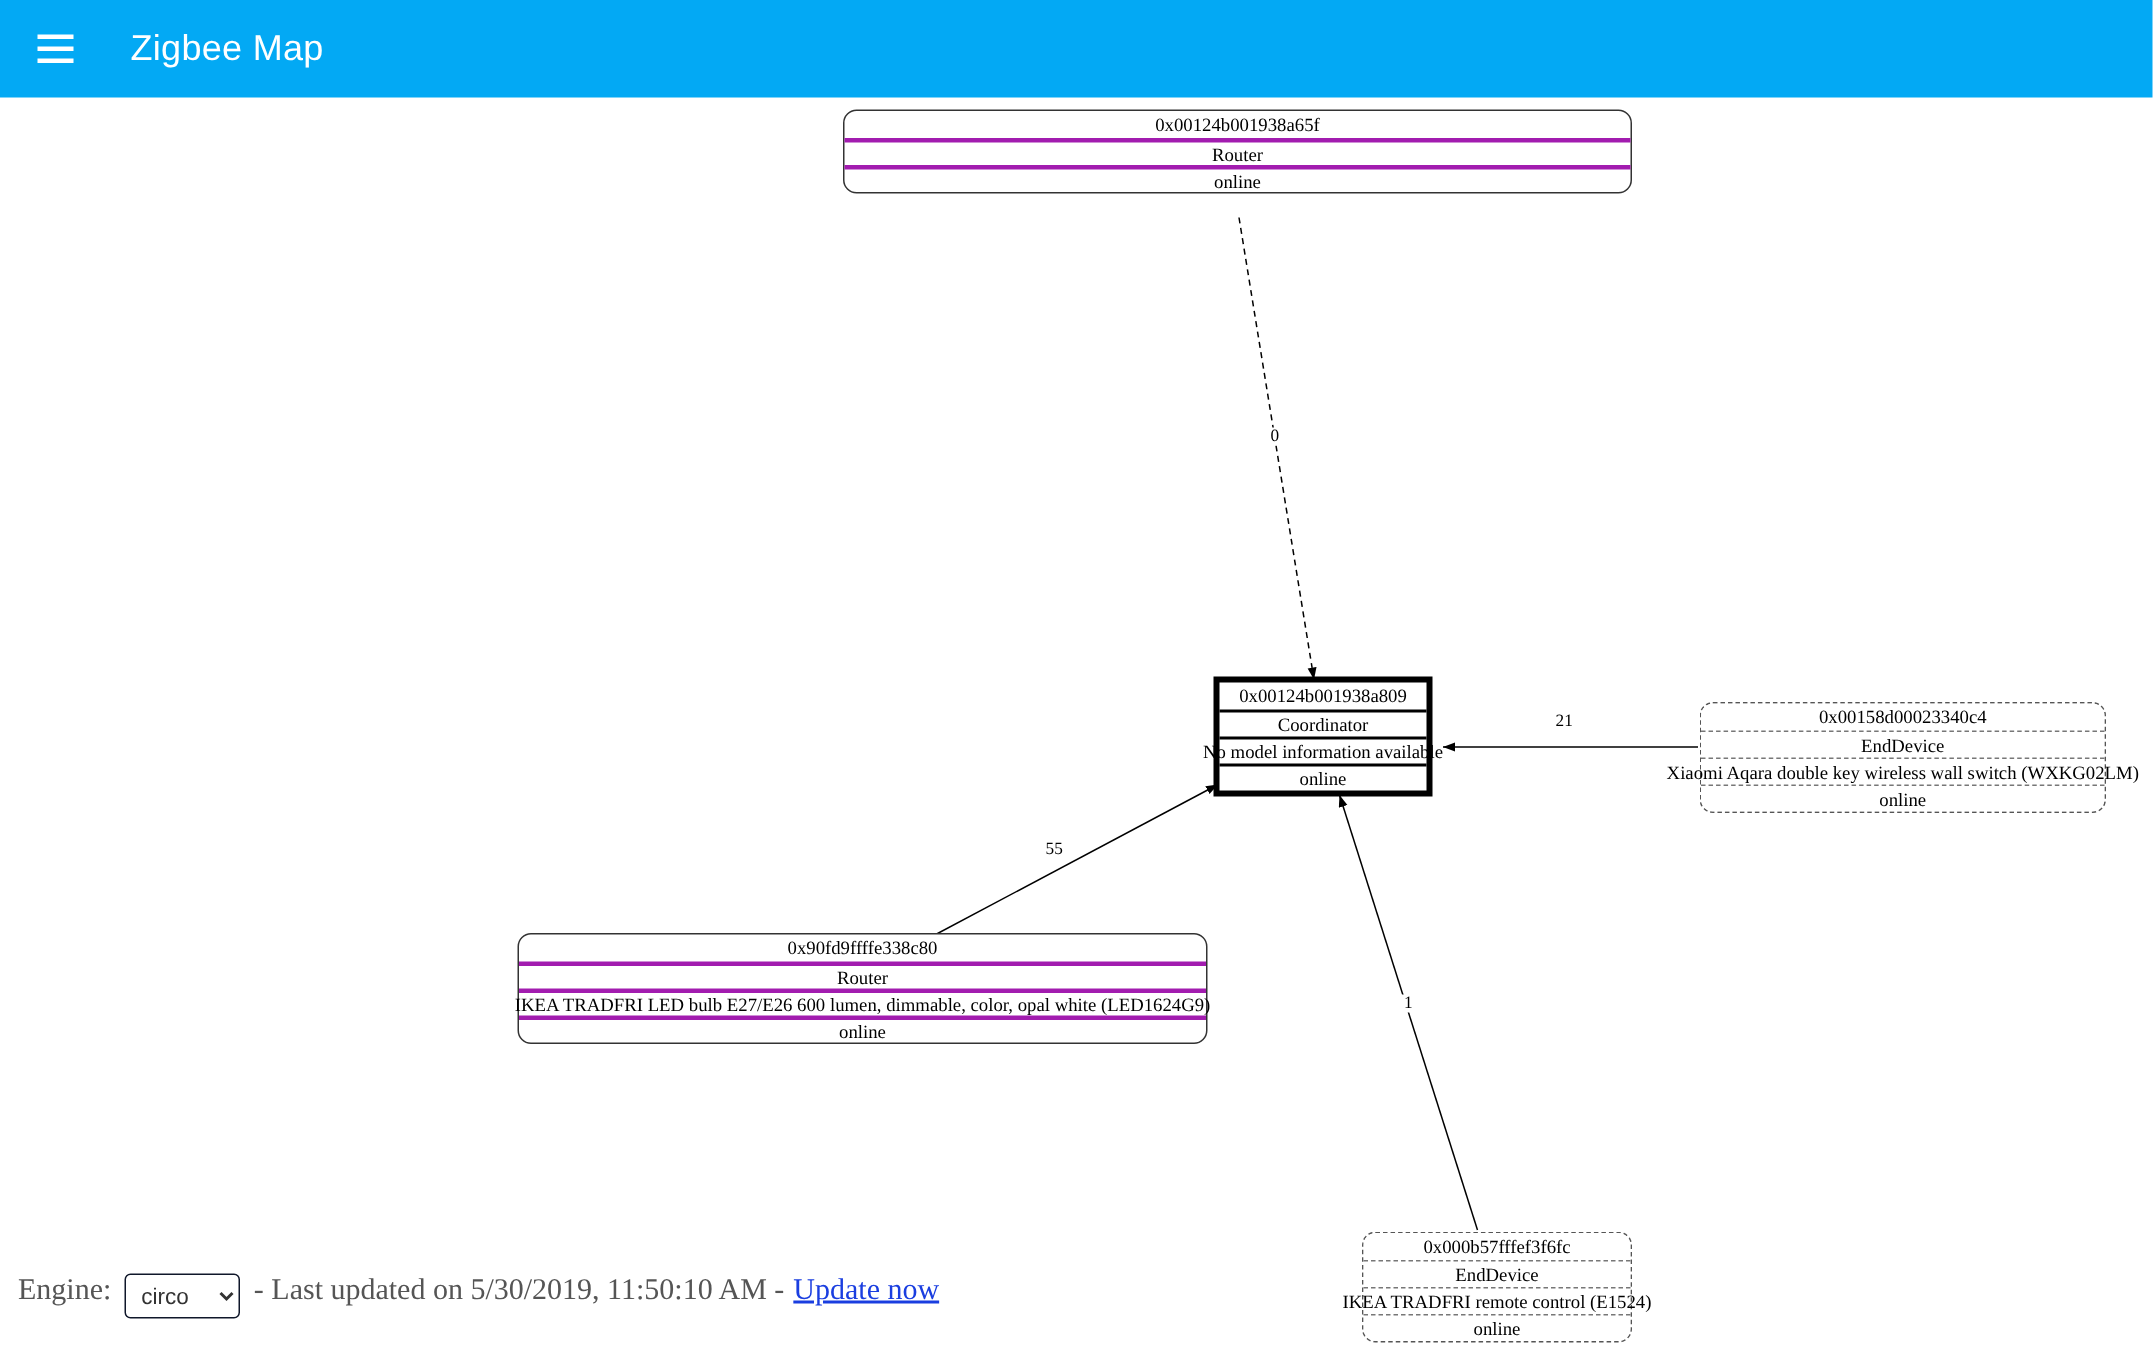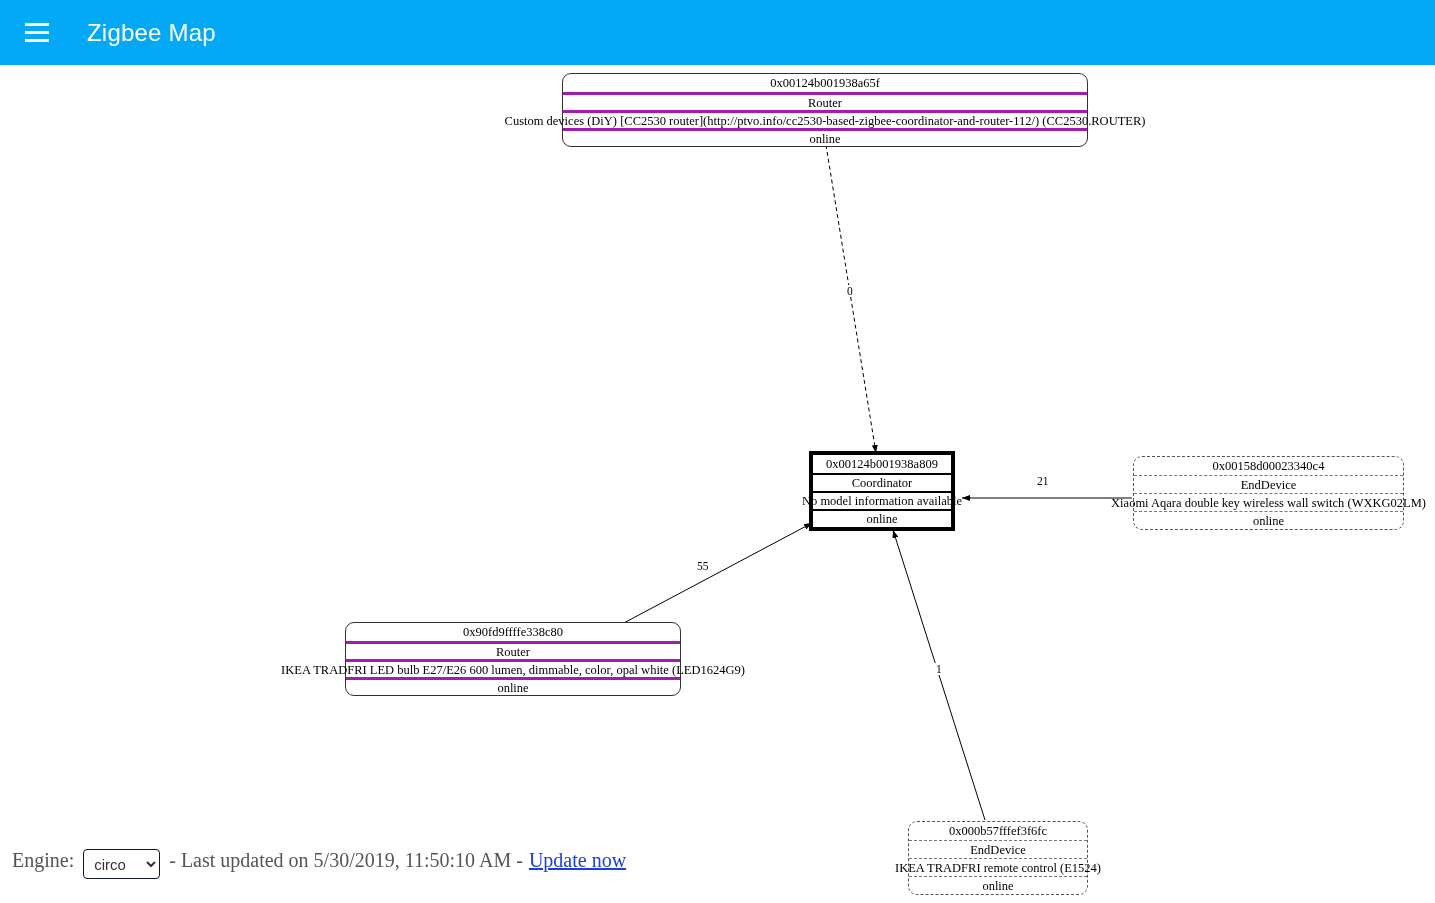--- a/index.html
+++ b/index.html
@@ -173,39 +173,38 @@
     <path d="M 1132,433 L 962,433" stroke="#000" stroke-width="1" fill="none" marker-end="url(#arrow)"></path>
 
     <path d="M 620,560 L 812,458" stroke="#000" stroke-width="1" fill="none" marker-end="url(#arrow)"></path>
 
     <path d="M 985,755 L 893,465" stroke="#000" stroke-width="1" fill="none" marker-end="url(#arrow)"></path>
   </svg>
 
   <div class="node router" style="left:562px; top:8px; width:526px;">
     <div class="row">0x00124b001938a65f</div>
     <div class="row">Router</div>
-    <div class="row model">Custom devices (DiY) [CC2530 router](http://ptvo.info/cc2530-based-zigbee-coordinator-and-router-112/) (CC2530.ROUTER)</div>
     <div class="row">online</div>
   </div>
 
   <div class="node coordinator" style="left:812px; top:389px; width:140px;">
     <div class="row">0x00124b001938a809</div>
     <div class="row">Coordinator</div>
     <div class="row model">No model information available</div>
     <div class="row">online</div>
   </div>
 
-  <div class="node enddevice" style="left:1133px; top:391px; width:271px;">
+  <div class="node enddevice" style="left:1133px; top:403px; width:271px;">
     <div class="row">0x00158d00023340c4</div>
     <div class="row">EndDevice</div>
     <div class="row model">Xiaomi Aqara double key wireless wall switch (WXKG02LM)</div>
     <div class="row">online</div>
   </div>
 
-  <div class="node router" style="left:345px; top:557px; width:336px;">
+  <div class="node router" style="left:345px; top:557px; width:460px;">
     <div class="row">0x90fd9ffffe338c80</div>
     <div class="row">Router</div>
     <div class="row model">IKEA TRADFRI LED bulb E27/E26 600 lumen, dimmable, color, opal white (LED1624G9)</div>
     <div class="row">online</div>
   </div>
 
   <div class="node enddevice" style="left:908px; top:756px; width:180px;">
     <div class="row">0x000b57fffef3f6fc</div>
     <div class="row">EndDevice</div>
     <div class="row model">IKEA TRADFRI remote control (E1524)</div>

